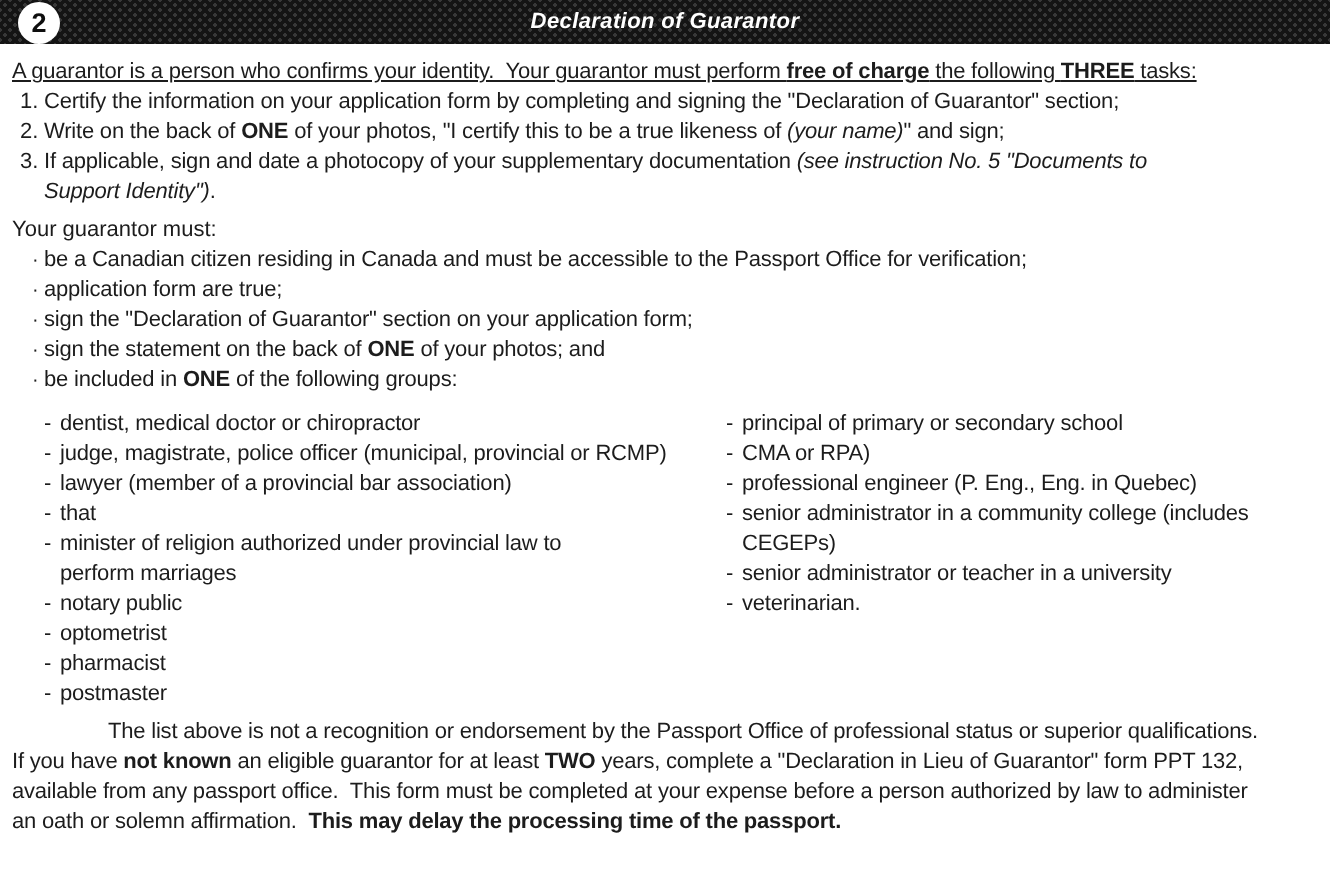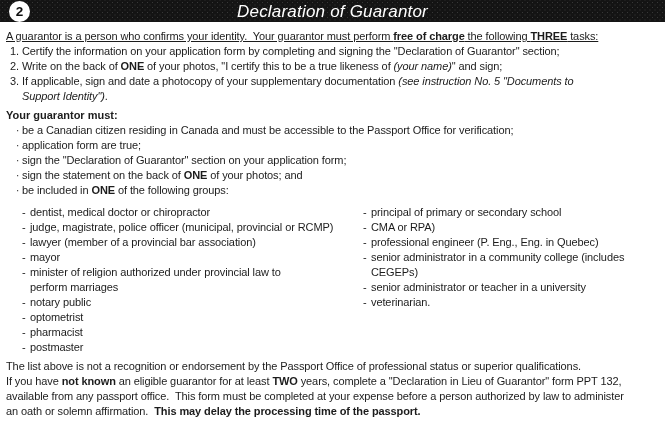--- a/index.html
+++ b/index.html
@@ -16,37 +16,37 @@
       radial-gradient(circle, rgba(150,150,150,.28) .8px, transparent 1px);
     background-size:5px 5px;
     background-position:0 0,2.5px 2.5px;
     display:flex;align-items:center;justify-content:center;
   }
   .badge{
     position:absolute;left:9px;top:1px;width:21px;height:21px;border-radius:50%;
     background:#ffffff;color:#0e0e0e;font-weight:bold;font-size:13.5px;
     display:flex;align-items:center;justify-content:center;z-index:2;
   }
-  .title{color:#ffffff;font-style:italic;font-size:17px;letter-spacing:.2px;}
+  .title{color:#ffffff;font-style:italic;font-size:11px;letter-spacing:.2px;font-weight:bold;}
   .content{padding:0 6px;}
   .line{white-space:pre;letter-spacing:-0.1px;}
   .b{font-weight:bold;}
   .i{font-style:italic;}
   .intro{margin-top:7px;text-decoration:underline;}
   .row{display:flex;align-items:flex-start;}
   .num{flex:0 0 16px;padding-left:4px;box-sizing:border-box;}
-  .must-head{margin-top:4px;font-weight:bold;}
+  .must-head{margin-top:4px;font-weight:normal;}
   .must-list{padding-left:10px;}
   .bull{flex:0 0 6px;font-size:10px;}
   .groups{display:flex;margin-top:7px;padding-left:16px;}
   .gcol-left{flex:0 0 341px;width:341px;}
   .gcol-right{flex:1;}
   .dash{flex:0 0 8px;}
   .itext{flex:1;min-width:0;}
-  .footer-p1{margin-top:4px;}
+  .footer-p1{margin-top:4px;margin-left:48px;}
   .footer-p2{margin-top:0;}
 </style>
 </head>
 <body>
 
 <div class="page">
 
   <div class="header">
     <div class="badge">2</div>
     <div class="title">Declaration of Guarantor</div>
@@ -131,21 +131,21 @@
           </div>
           <div class="row">
             <span class="dash">-</span>
             <div class="itext">
               <div class="line"><span>lawyer (member of a provincial bar association)</span></div>
             </div>
           </div>
           <div class="row">
             <span class="dash">-</span>
             <div class="itext">
-              <div class="line"><span>mayor</span></div>
+              <div class="line"><span>that</span></div>
             </div>
           </div>
           <div class="row">
             <span class="dash">-</span>
             <div class="itext">
               <div class="line"><span>minister of religion authorized under provincial law to</span></div>
               <div class="line"><span>perform marriages</span></div>
             </div>
           </div>
           <div class="row">

